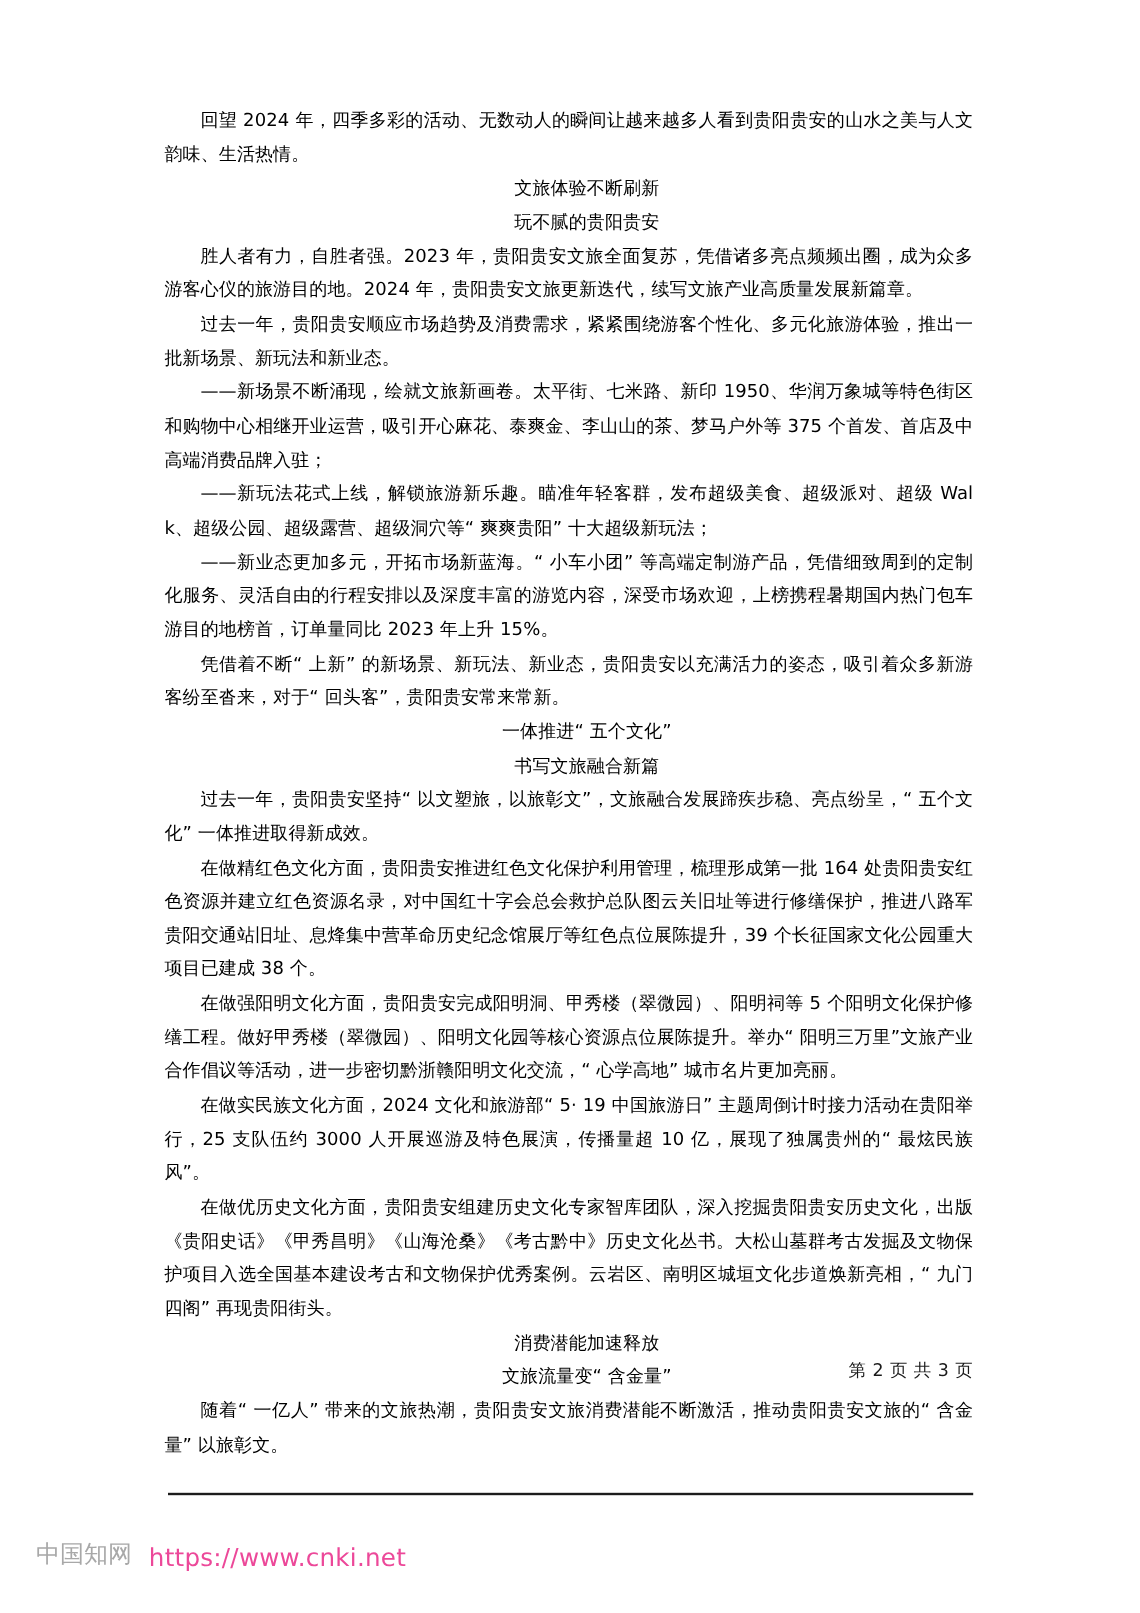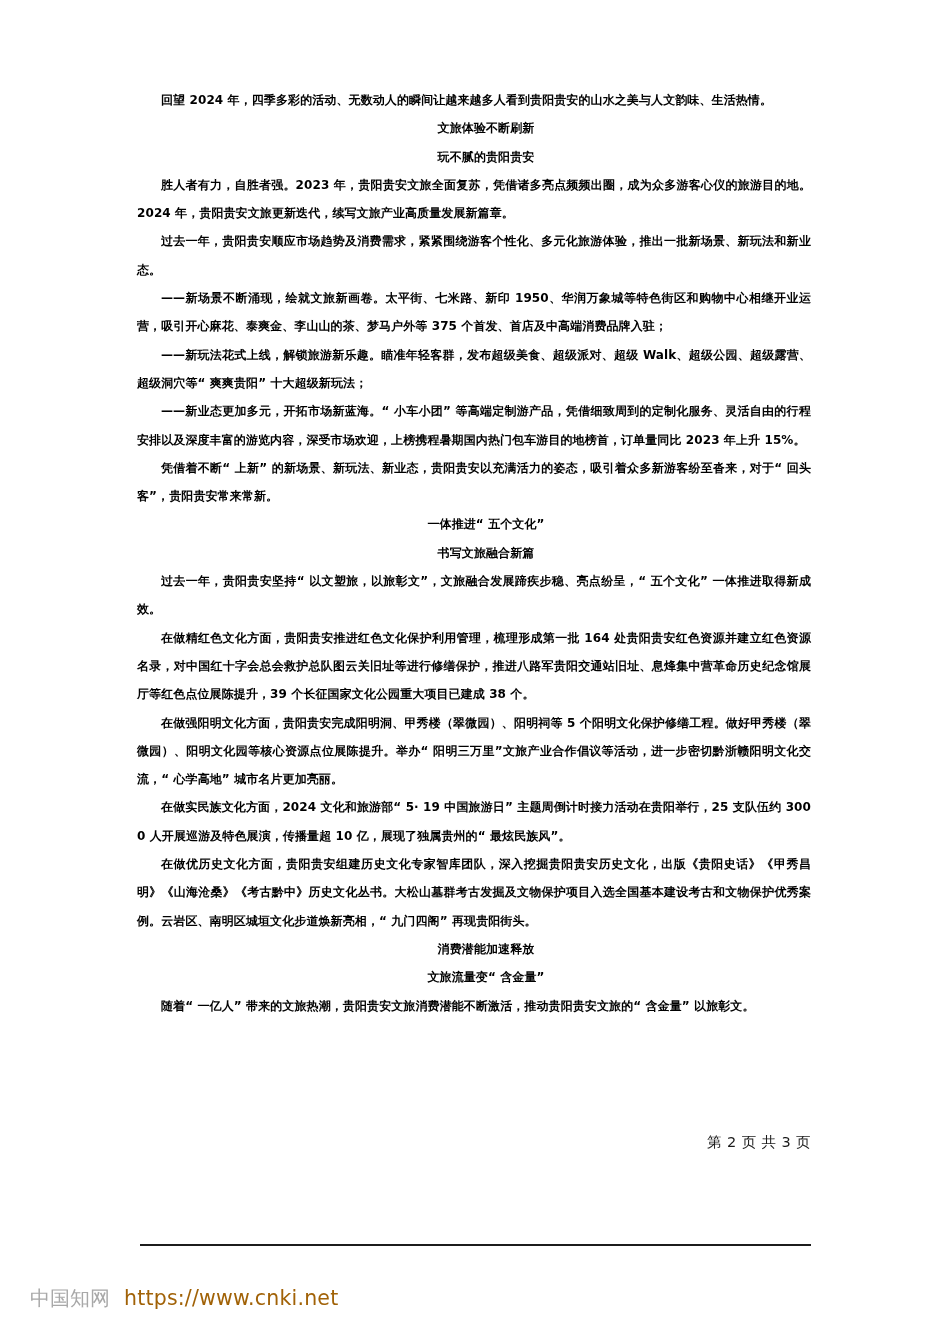--- a/index.html
+++ b/index.html
@@ -27,28 +27,27 @@
 
   .text-block {
     position: absolute;
     left: 137px;
     top: 86px;
     width: 674px;
   }
 
   .para {
     margin: 0;
-    font-size: 12px;
+    font-size: 15px;
     line-height: 28.3px;
     text-align: justify;
     text-justify: inter-ideograph;
     text-indent: 2em;
     letter-spacing: 0.1px;
     word-break: break-all;
-    font-weight: bold;
   }
 
   
   .para.short {
     text-align: center;
   }
 
   
   .footer-page {
     position: absolute;
@@ -82,25 +81,26 @@
     opacity: 1;
   }
   .wm-logo {
     display: flex;
     align-items: center;
     font-size: 20px;
     line-height: 1;
     color: #a8a8a8;
     letter-spacing: 0px;
     white-space: nowrap;
+    font-family: Liberation Mono, monospace;
   }
   .wm-url {
     font-size: 20.5px;
     line-height: 1;
-    color: #a16207;
+    color: #ec4899;
     letter-spacing: 0.2px;
     white-space: nowrap;
     font-family: "DejaVu Sans", "Liberation Sans", sans-serif;
   }
 </style>
 </head>
 <body>
 
 <div class="page">
 

